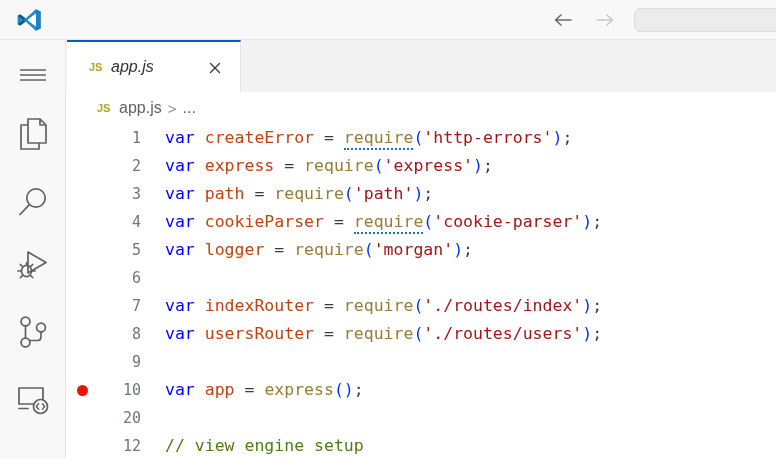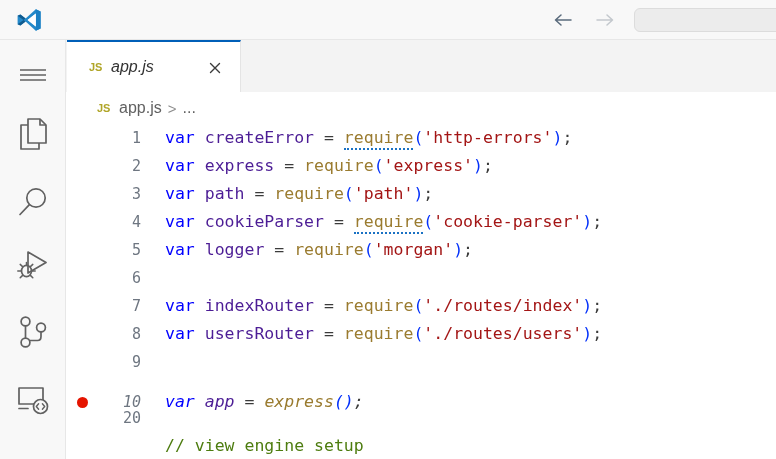--- a/index.html
+++ b/index.html
@@ -195,21 +195,21 @@
   }
   .code-text {
     position: absolute;
     left: 99px;
     font-family: "DejaVu Sans Mono", monospace;
     font-size: 16.5px;
     white-space: pre;
     letter-spacing: 0px;
   }
   .tk-kw   { color: #0000ff; }
-  .tk-id   { color: #4c1d95; }
+  .tk-id   { color: #c2410c; }
   .tk-op   { color: #3b3b3b; }
   .tk-fn   { color: #9a7b2f; }
   .tk-fn-err {
     color: #9a7b2f;
     border-bottom: 2px dotted #1a72c4;
     padding-bottom: 1px;
   }
   .tk-str  { color: #a31515; }
   .tk-par  { color: #0431fa; }
   .tk-cmt  { color: #4d7c0f; }
@@ -365,28 +365,29 @@
           <div class="code-text" data-name="code-text"><span class="tk-kw" data-name="code-token">var</span><span class="tk-pun" data-name="code-token"> </span><span class="tk-id" data-name="code-token">indexRouter</span><span class="tk-pun" data-name="code-token"> </span><span class="tk-op" data-name="code-token">=</span><span class="tk-pun" data-name="code-token"> </span><span class="tk-fn" data-name="code-token">require</span><span class="tk-par" data-name="code-token">(</span><span class="tk-str" data-name="code-token">'./routes/index'</span><span class="tk-par" data-name="code-token">)</span><span class="tk-pun" data-name="code-token">;</span></div>
         </div>
         <div class="code-line" data-name="code-line" style="top: 196px;">
           <div class="gutter-num" data-name="line-number">8</div>
           <div class="code-text" data-name="code-text"><span class="tk-kw" data-name="code-token">var</span><span class="tk-pun" data-name="code-token"> </span><span class="tk-id" data-name="code-token">usersRouter</span><span class="tk-pun" data-name="code-token"> </span><span class="tk-op" data-name="code-token">=</span><span class="tk-pun" data-name="code-token"> </span><span class="tk-fn" data-name="code-token">require</span><span class="tk-par" data-name="code-token">(</span><span class="tk-str" data-name="code-token">'./routes/users'</span><span class="tk-par" data-name="code-token">)</span><span class="tk-pun" data-name="code-token">;</span></div>
         </div>
         <div class="code-line" data-name="code-line" style="top: 224px;">
           <div class="gutter-num" data-name="line-number">9</div>
           <div class="code-text" data-name="code-text"></div>
         </div>
-        <div class="code-line" data-name="code-line" style="top: 264px; font-style: italic;">
+        <div class="code-line" data-name="code-line" style="top: 252px;">
           <div class="breakpoint" data-name="breakpoint-dot"></div>
           <div class="gutter-num" data-name="line-number">10</div>
           <div class="code-text" data-name="code-text"><span class="tk-kw" data-name="code-token">var</span><span class="tk-pun" data-name="code-token"> </span><span class="tk-id" data-name="code-token">app</span><span class="tk-pun" data-name="code-token"> </span><span class="tk-op" data-name="code-token">=</span><span class="tk-pun" data-name="code-token"> </span><span class="tk-fn" data-name="code-token">express</span><span class="tk-par" data-name="code-token">(</span><span class="tk-par" data-name="code-token">)</span><span class="tk-pun" data-name="code-token">;</span></div>
         </div>
         <div class="code-line" data-name="code-line" style="top: 280px;">
           <div class="gutter-num" data-name="line-number">20</div>
           <div class="code-text" data-name="code-text"></div>
         </div>
         <div class="code-line" data-name="code-line" style="top: 308px;">
+          <div class="gutter-num" data-name="line-number">12</div>
           <div class="code-text" data-name="code-text"><span class="tk-cmt" data-name="code-token">// view engine setup</span></div>
         </div>
       </div>
   </div>
 
 </div>
 
 </body></html>

